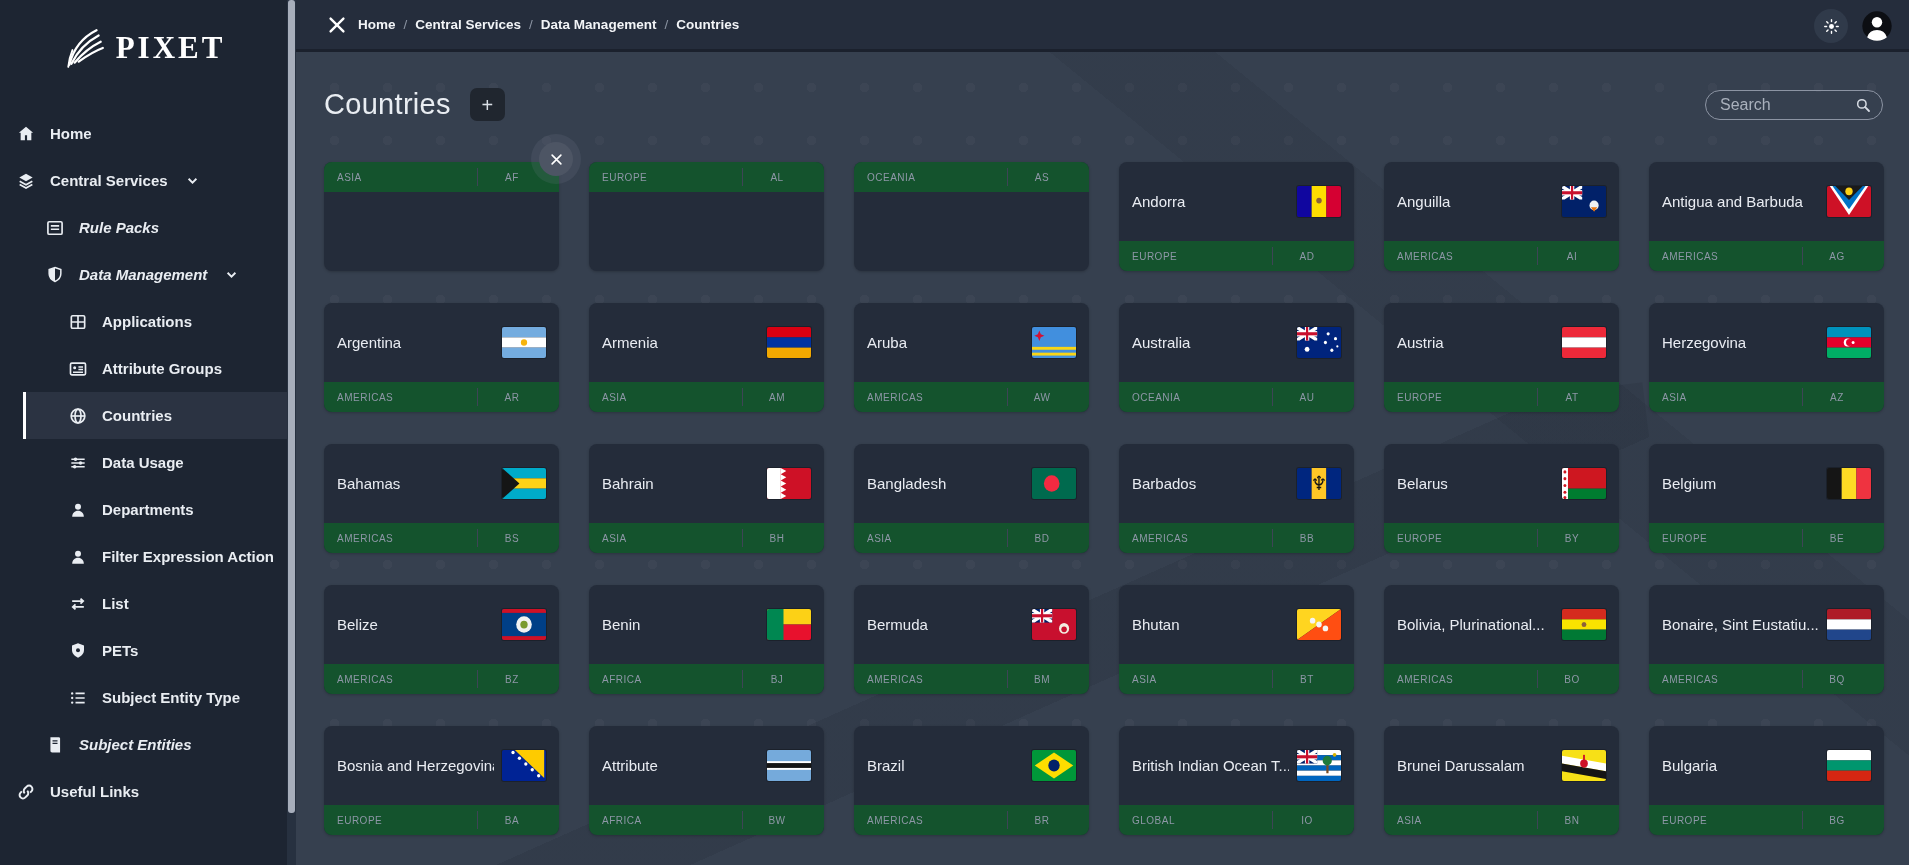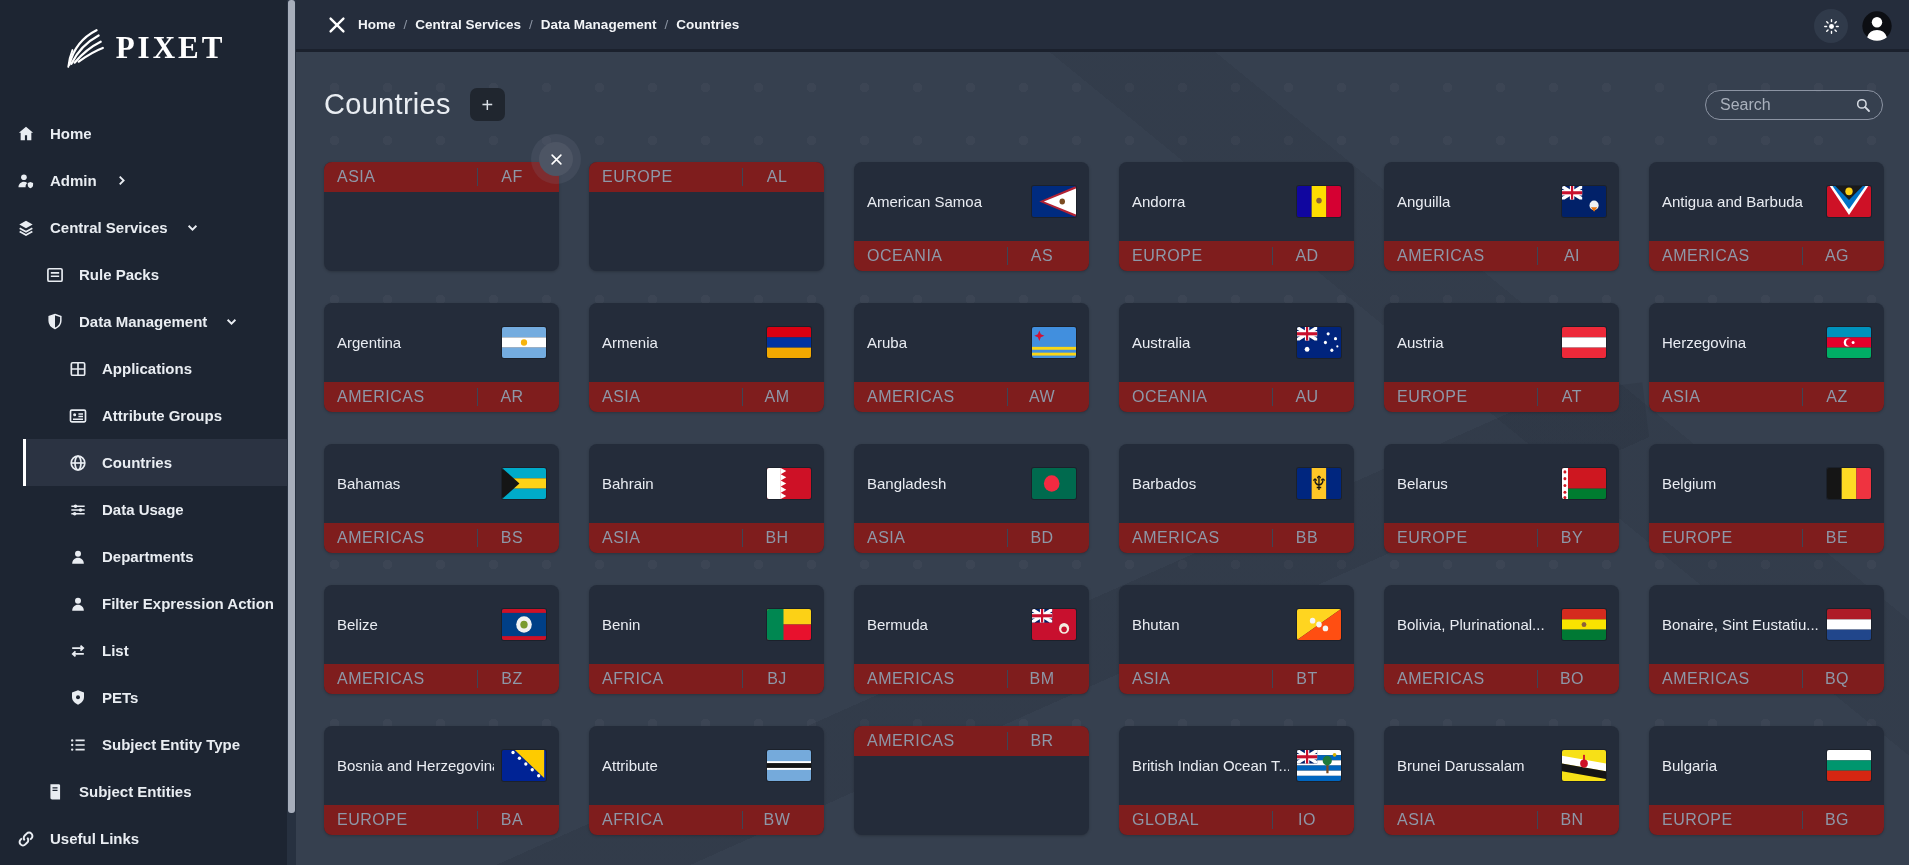--- a/index.html
+++ b/index.html
@@ -27,21 +27,21 @@
   }
   .nav { margin-top:14px; }
   .nav-item {
     height:47px; display:flex; align-items:center;
     color:#e9edf2; font-size:15px; font-weight:700; cursor:pointer;
     white-space:nowrap;
   }
   .nav-item .ic { width:20px; height:20px; margin-right:14px; display:inline-flex; flex-shrink:0; }
   .nav-item .ic svg { width:20px; height:20px; }
   .nav-item.lvl0 { padding-left:16px; }
-  .nav-item.lvl1 { padding-left:45px; }
+  .nav-item.lvl1 { padding-left:45px;font-style:italic; }
   .nav-item.lvl2 { padding-left:68px; }
   .nav-item.active {
     background:#2b3342; border-left:3px solid #ffffff;
     margin-left:23px; padding-left:42px;
   }
   .chev { margin-left:16px; display:inline-flex; }
   .chev svg { width:17px; height:17px; }
 
   .sb-scroll { width:9px; flex-shrink:0; background:#273140; position:relative; }
   .sb-thumb {
@@ -120,22 +120,22 @@
   .card-top { height:79px; display:flex; align-items:center; padding:0 13px; }
   .cname {
     flex:1; color:#e9ecf2; font-size:15px; white-space:nowrap; overflow:hidden;
     margin-right:8px;
   }
   .flag {
     width:44px; height:31px; border-radius:2px; overflow:hidden; flex-shrink:0;
     box-shadow:0 0 0 1px rgba(0,0,0,.25); font-size:0;
   }
   .card-foot {
-    height:30px; background:#7f1d1d; display:flex; align-items:center;
-    padding:0 13px; color:#8e97a7; font-size:16px; letter-spacing:.5px;
+    height:30px; background:#14532d; display:flex; align-items:center;
+    padding:0 13px; color:#8e97a7; font-size:10px; letter-spacing:.5px;
   }
   .cf-cont { flex:1; white-space:nowrap; overflow:hidden; }
   .cf-sep { width:1px; height:18px; background:#3d4555; flex-shrink:0; }
   .cf-code { width:68px; text-align:center; flex-shrink:0; }
 
   .card-close {
     position:absolute; left:243px; top:90px; width:34px; height:34px; z-index:3;
     border-radius:50%; background:#4d5564; border:none; cursor:pointer;
     display:flex; align-items:center; justify-content:center; padding:0;
     box-shadow:0 0 0 8px rgba(125,133,150,.16);
@@ -161,35 +161,20 @@
       <span class="logo-text">PIXET</span>
     </div>
     <nav class="nav">
         <div class="nav-item lvl0">
           <span class="ic">
             <svg viewBox="0 0 24 24">
               <path fill="#e9edf2" d="M12 3.2 3.5 10.6h2.1v8.9h5.1v-5.9h2.6v5.9h5.1v-8.9h2.1z"></path>
             </svg>
           </span>
           <span>Home</span>
-        </div>
-        <div class="nav-item lvl0">
-          <span class="ic">
-            <svg viewBox="0 0 24 24">
-              <circle cx="9.5" cy="7.5" r="3.4" fill="#e9edf2"></circle>
-              <path fill="#e9edf2" d="M3 19.5c0-3.6 2.9-6.5 6.5-6.5 1.5 0 2.9.5 4 1.4-1.2 1-2 2.6-2 4.2v.9z"></path>
-              <path fill="#e9edf2" d="M17.3 13.2l3.2 1.2v2.3c0 2-1.4 3.4-3.2 4.1-1.8-.7-3.2-2.1-3.2-4.1v-2.3z"></path>
-            </svg>
-          </span>
-          <span>Admin</span>
-          <span class="chev">
-            <svg viewBox="0 0 24 24">
-              <path fill="none" stroke="#e9edf2" stroke-width="2.6" d="M9.5 6.5 15 12l-5.5 5.5"></path>
-            </svg>
-          </span>
         </div>
         <div class="nav-item lvl0">
           <span class="ic">
             <svg viewBox="0 0 24 24">
               <path fill="#e9edf2" d="M12 3.4 20 7.8l-8 4.4-8-4.4z"></path>
               <path fill="none" stroke="#e9edf2" stroke-width="2" d="M4.4 12.3 12 16.5l7.6-4.2"></path>
               <path fill="none" stroke="#e9edf2" stroke-width="2" d="M4.4 16.2 12 20.4l7.6-4.2"></path>
             </svg>
           </span>
           <span>Central Services</span>
@@ -402,29 +387,20 @@
             </div>
           </div>
           <div class="card">
             <div class="card-foot">
               <span class="cf-cont">EUROPE</span>
               <span class="cf-sep"></span>
               <span class="cf-code">AL</span>
             </div>
           </div>
           <div class="card">
-            <div class="card-top">
-              <span class="cname">American Samoa</span>
-              <span class="flag"><svg viewBox="0 0 48 32" width="44" height="31" preserveAspectRatio="none">
-                  <rect x="0" y="0" width="48" height="32" fill="#002b7f"></rect>
-                  <polygon points="48,0 48,32 8,16" fill="#b22234"></polygon>
-                  <polygon points="48,2.5 48,29.5 13,16" fill="#ffffff"></polygon>
-                  <circle cx="33" cy="16" r="3" fill="#7a4b21"></circle>
-                </svg></span>
-            </div>
             <div class="card-foot">
               <span class="cf-cont">OCEANIA</span>
               <span class="cf-sep"></span>
               <span class="cf-code">AS</span>
             </div>
           </div>
           <div class="card">
             <div class="card-top">
               <span class="cname">Andorra</span>
               <span class="flag"><svg viewBox="0 0 48 32" width="44" height="31" preserveAspectRatio="none">
@@ -815,20 +791,28 @@
                   <rect x="0" y="13.5" width="48" height="5" fill="#151515"></rect>
                 </svg></span>
             </div>
             <div class="card-foot">
               <span class="cf-cont">AFRICA</span>
               <span class="cf-sep"></span>
               <span class="cf-code">BW</span>
             </div>
           </div>
           <div class="card">
+            <div class="card-top">
+              <span class="cname">Brazil</span>
+              <span class="flag"><svg viewBox="0 0 48 32" width="44" height="31" preserveAspectRatio="none">
+                  <rect x="0" y="0" width="48" height="32" fill="#009739"></rect>
+                  <polygon points="24,2.5 45,16 24,29.5 3,16" fill="#fedd00"></polygon>
+                  <circle cx="24" cy="16" r="6.2" fill="#012169"></circle>
+                </svg></span>
+            </div>
             <div class="card-foot">
               <span class="cf-cont">AMERICAS</span>
               <span class="cf-sep"></span>
               <span class="cf-code">BR</span>
             </div>
           </div>
           <div class="card">
             <div class="card-top">
               <span class="cname">British Indian Ocean T...</span>
               <span class="flag"><svg viewBox="0 0 48 32" width="44" height="31" preserveAspectRatio="none">

